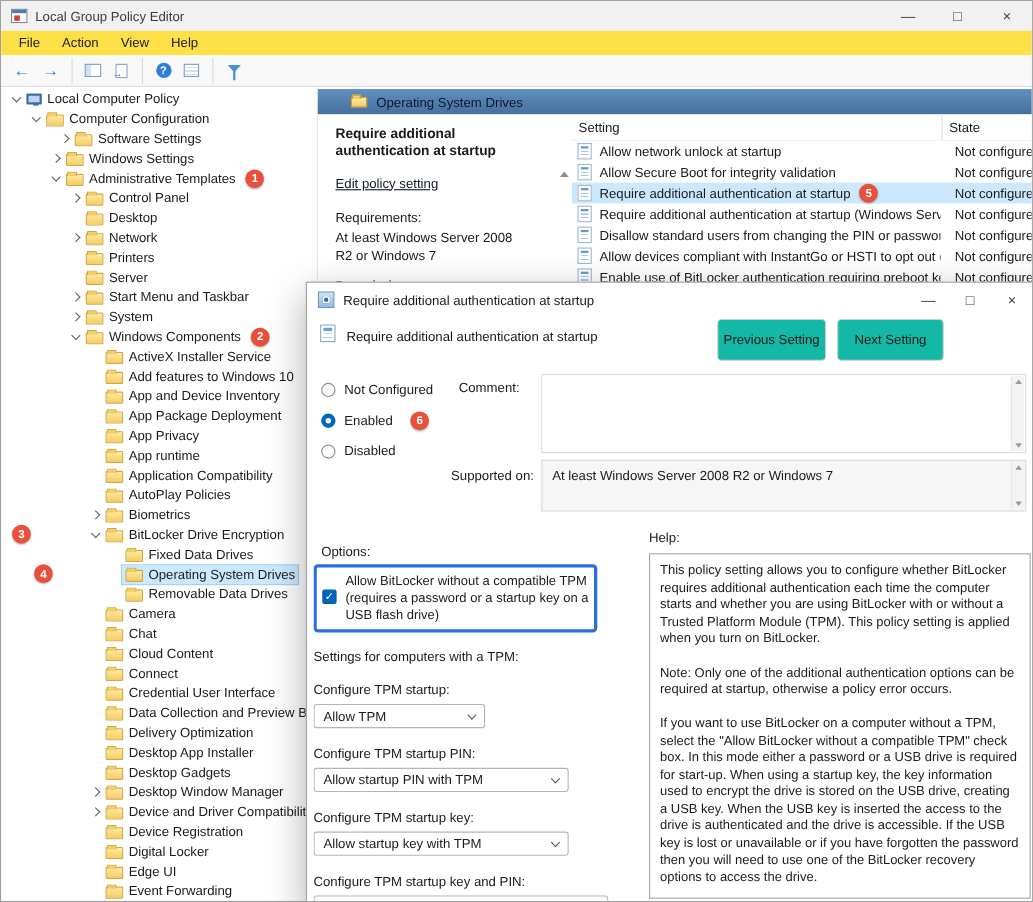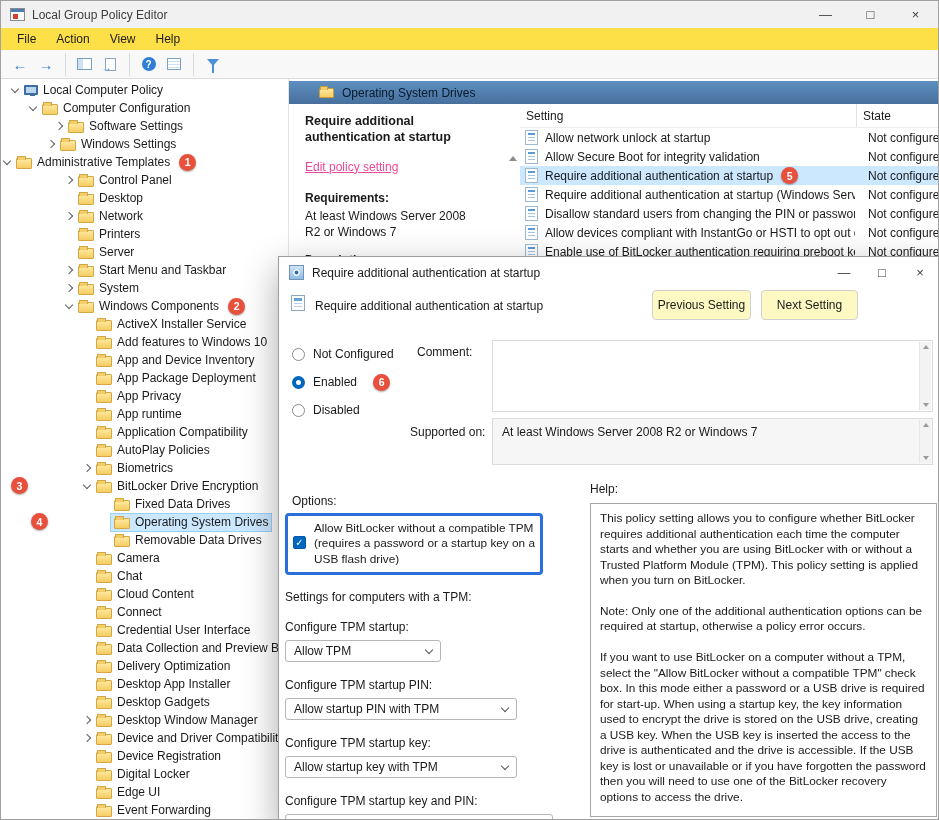--- a/index.html
+++ b/index.html
@@ -62,22 +62,22 @@
 
   
   .rpanel { flex: 1; min-width: 0; display: flex; flex-direction: column; padding-top: 2px; }
   .rheader { height: 23px; flex: none; background: linear-gradient(#5e90c0, #476f9c); color: #081a2c; display: flex; align-items: center; gap: 8px; padding-left: 30px; }
   .folder-ico { width: 15px; height: 10px; background: linear-gradient(#ffe9a2, #f5cd62); border: 1px solid #c89f3e; border-radius: 1px; position: relative; }
   .folder-ico::before { content: ""; position: absolute; top: -3px; left: 0; width: 6px; height: 3px; background: #f3cd68; border: 1px solid #c89f3e; border-bottom: none; }
   .rbody { flex: 1; min-height: 0; display: flex; position: relative; background: #fff; }
   .policy-info { width: 218px; flex: none; padding: 9px 6px 0 16px; }
   .p-title { font-weight: bold; font-size: 12.5px; width: 182px; line-height: 1.3; }
   .p-link { margin-top: 14px; }
-  .p-link a { color: #ec4899; text-decoration: underline; }
-  .p-req-label { margin-top: 17px; font-weight: bold; }
+  .p-link a { color: #0f172a; text-decoration: underline; }
+  .p-req-label { margin-top: 17px; font-weight: normal; }
   .p-req { margin-top: 3px; width: 172px; line-height: 1.35; }
   .p-desc-label { margin-top: 13px; font-weight: bold; }
   .mini-scroll { width: 13px; flex: none; position: relative; }
   .up-arrow { position: absolute; top: 52px; left: 2px; width: 0; height: 0; border-left: 4px solid transparent; border-right: 4px solid transparent; border-bottom: 5px solid #8b8b8b; }
 
   
   .slist { flex: 1; min-width: 0; position: relative; }
   .slist-header { height: 24px; display: flex; align-items: center; border-bottom: 1px solid #ededed; }
   .col-setting { width: 336px; flex: none; padding-left: 6px; }
   .col-state { flex: 1; height: 100%; display: flex; align-items: center; border-left: 1px solid #e2e2e2; padding-left: 6px; }
@@ -94,21 +94,21 @@
   .dialog { position: absolute; left: 277px; top: 255px; width: 662px; height: 570px; background: #fff; border: 1px solid #9c9c9c; box-shadow: 0 12px 34px rgba(0,0,0,.33); }
   .dlg-titlebar { height: 31px; display: flex; align-items: center; gap: 8px; padding-left: 10px; }
   .dlg-icon { width: 15px; height: 15px; border: 1px solid #6f93b5; background: linear-gradient(#cfe3f6, #8fbce4); position: relative; flex: none; }
   .dlg-icon::after { content: ""; position: absolute; left: 3px; top: 3px; width: 7px; height: 7px; border-radius: 50%; background: #2e6da4; box-shadow: 0 0 0 1.5px #fff inset; }
   .dlg-title { font-size: 12px; }
   .dlg-head { position: relative; height: 38px; }
   .dlg-icon2 { position: absolute; left: 12px; top: 7px; width: 14px; height: 16px; border: 1px solid #8fa8bf; background: #fff; }
   .dlg-icon2::before { content: ""; position: absolute; left: 2px; right: 2px; top: 2px; height: 3px; background: #63a3d8; }
   .dlg-icon2::after { content: ""; position: absolute; left: 2px; right: 2px; top: 7px; height: 6px; background: repeating-linear-gradient(#b9cfe3 0 1px, transparent 1px 3px); }
   .dlg-heading { position: absolute; left: 36px; top: 11px; }
-  .dlg-btn { position: absolute; top: 2px; height: 30px; font-family: inherit; font-size: 12px; color: #1a1a1a; background: #fef9c3; border: 1px solid #d0d0d0; border-radius: 4px; }
+  .dlg-btn { position: absolute; top: 2px; height: 38px; font-family: inherit; font-size: 12px; color: #1a1a1a; background: #14b8a6; border: 1px solid #d0d0d0; border-radius: 4px; }
   .btn-prev { left: 373px; width: 99px; }
   .btn-next { left: 482px; width: 97px; }
 
   .dlg-config { position: relative; height: 180px; }
   .radio-col { position: absolute; left: 13px; top: 18px; display: flex; flex-direction: column; gap: 8px; }
   .radio-row { display: flex; align-items: center; gap: 8px; height: 20px; }
   .dot { width: 13px; height: 13px; border: 1px solid #8b8b8b; border-radius: 50%; background: #fff; flex: none; }
   .radio-row.checked .dot { border: 4px solid #0067c0; }
   .comment-label { position: absolute; left: 138px; top: 19px; }
   .comment-box { position: absolute; left: 213px; top: 14px; width: 441px; height: 72px; border: 1px solid #dcdcdc; background: #fff; }
@@ -220,21 +220,21 @@
         </div>
         <div class="tree-row" style="padding-left: 44px;">
 
           <span class="chev k-collapsed"></span>
           <span class="node-box">
             <span class="node-ico k-folder"></span>
             <span class="tree-label">Windows Settings</span>
           </span>
 
         </div>
-        <div class="tree-row" style="">
+        <div class="tree-row" style="padding-left: 44px;">
 
           <span class="chev k-expanded"></span>
           <span class="node-box">
             <span class="node-ico k-folder"></span>
             <span class="tree-label">Administrative Templates</span>
           </span>
           <span class="badge">1</span>
         </div>
         <div class="tree-row" style="padding-left: 62px;">
 

